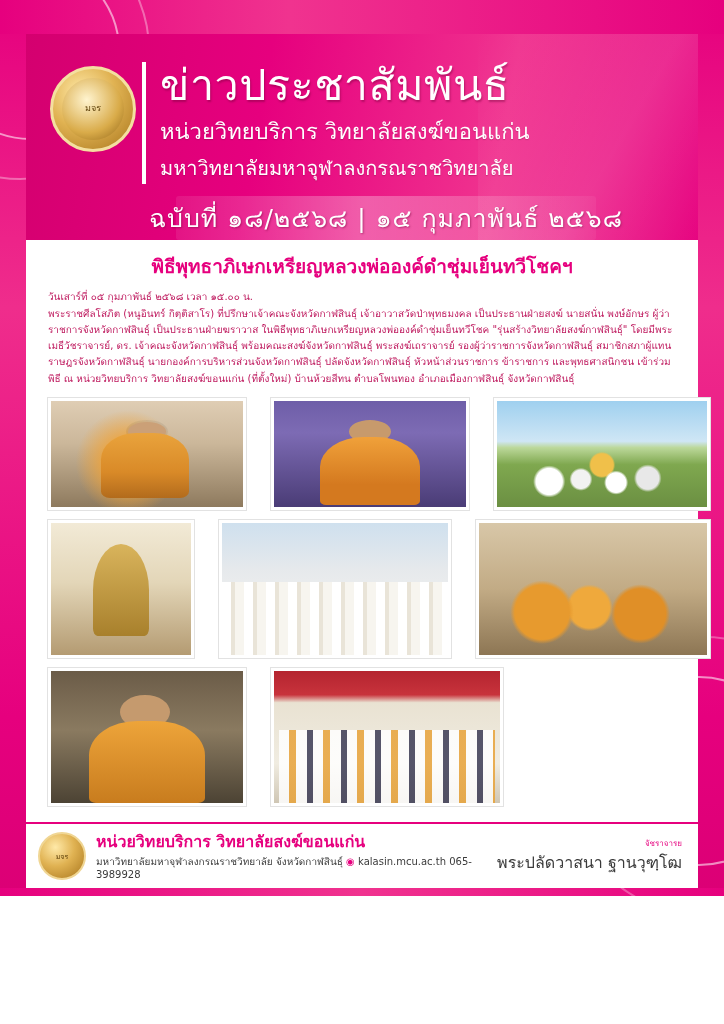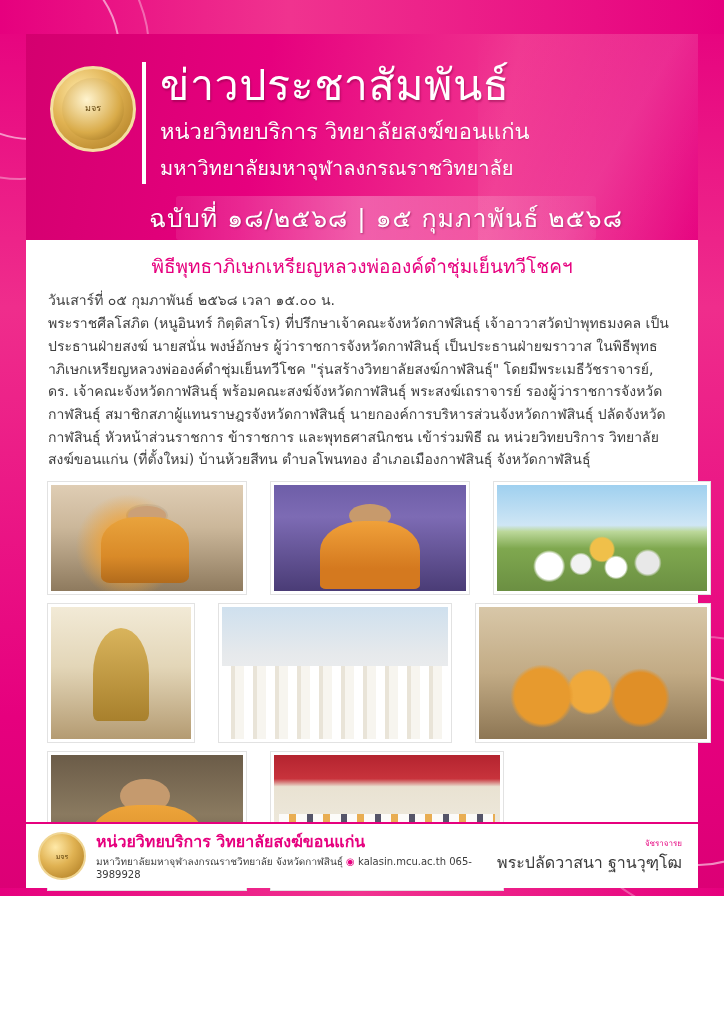--- a/index.html
+++ b/index.html
@@ -117,27 +117,27 @@
   .panel {
     position: absolute;
     top: 240px; left: 26px;
     width: 672px; height: 644px;
     background: #ffffff;
   }
   .article-title {
     text-align: center;
     color: #e6007e;
     font-size: 19px;
-    font-weight: normal;
+    font-weight: bold;
     padding: 14px 20px 10px 20px;
     line-height: 1.3;
   }
   .body-text {
-    color: #404040;
-    font-size: 14px;
+    color: #be185d;
+    font-size: 10px;
     line-height: 1.62;
     padding: 0 22px;
     text-align: left;
   }
   .body-text p { margin-bottom: 1px; }
 
   
   .gallery {
     padding: 10px 22px 0 22px;
   }

